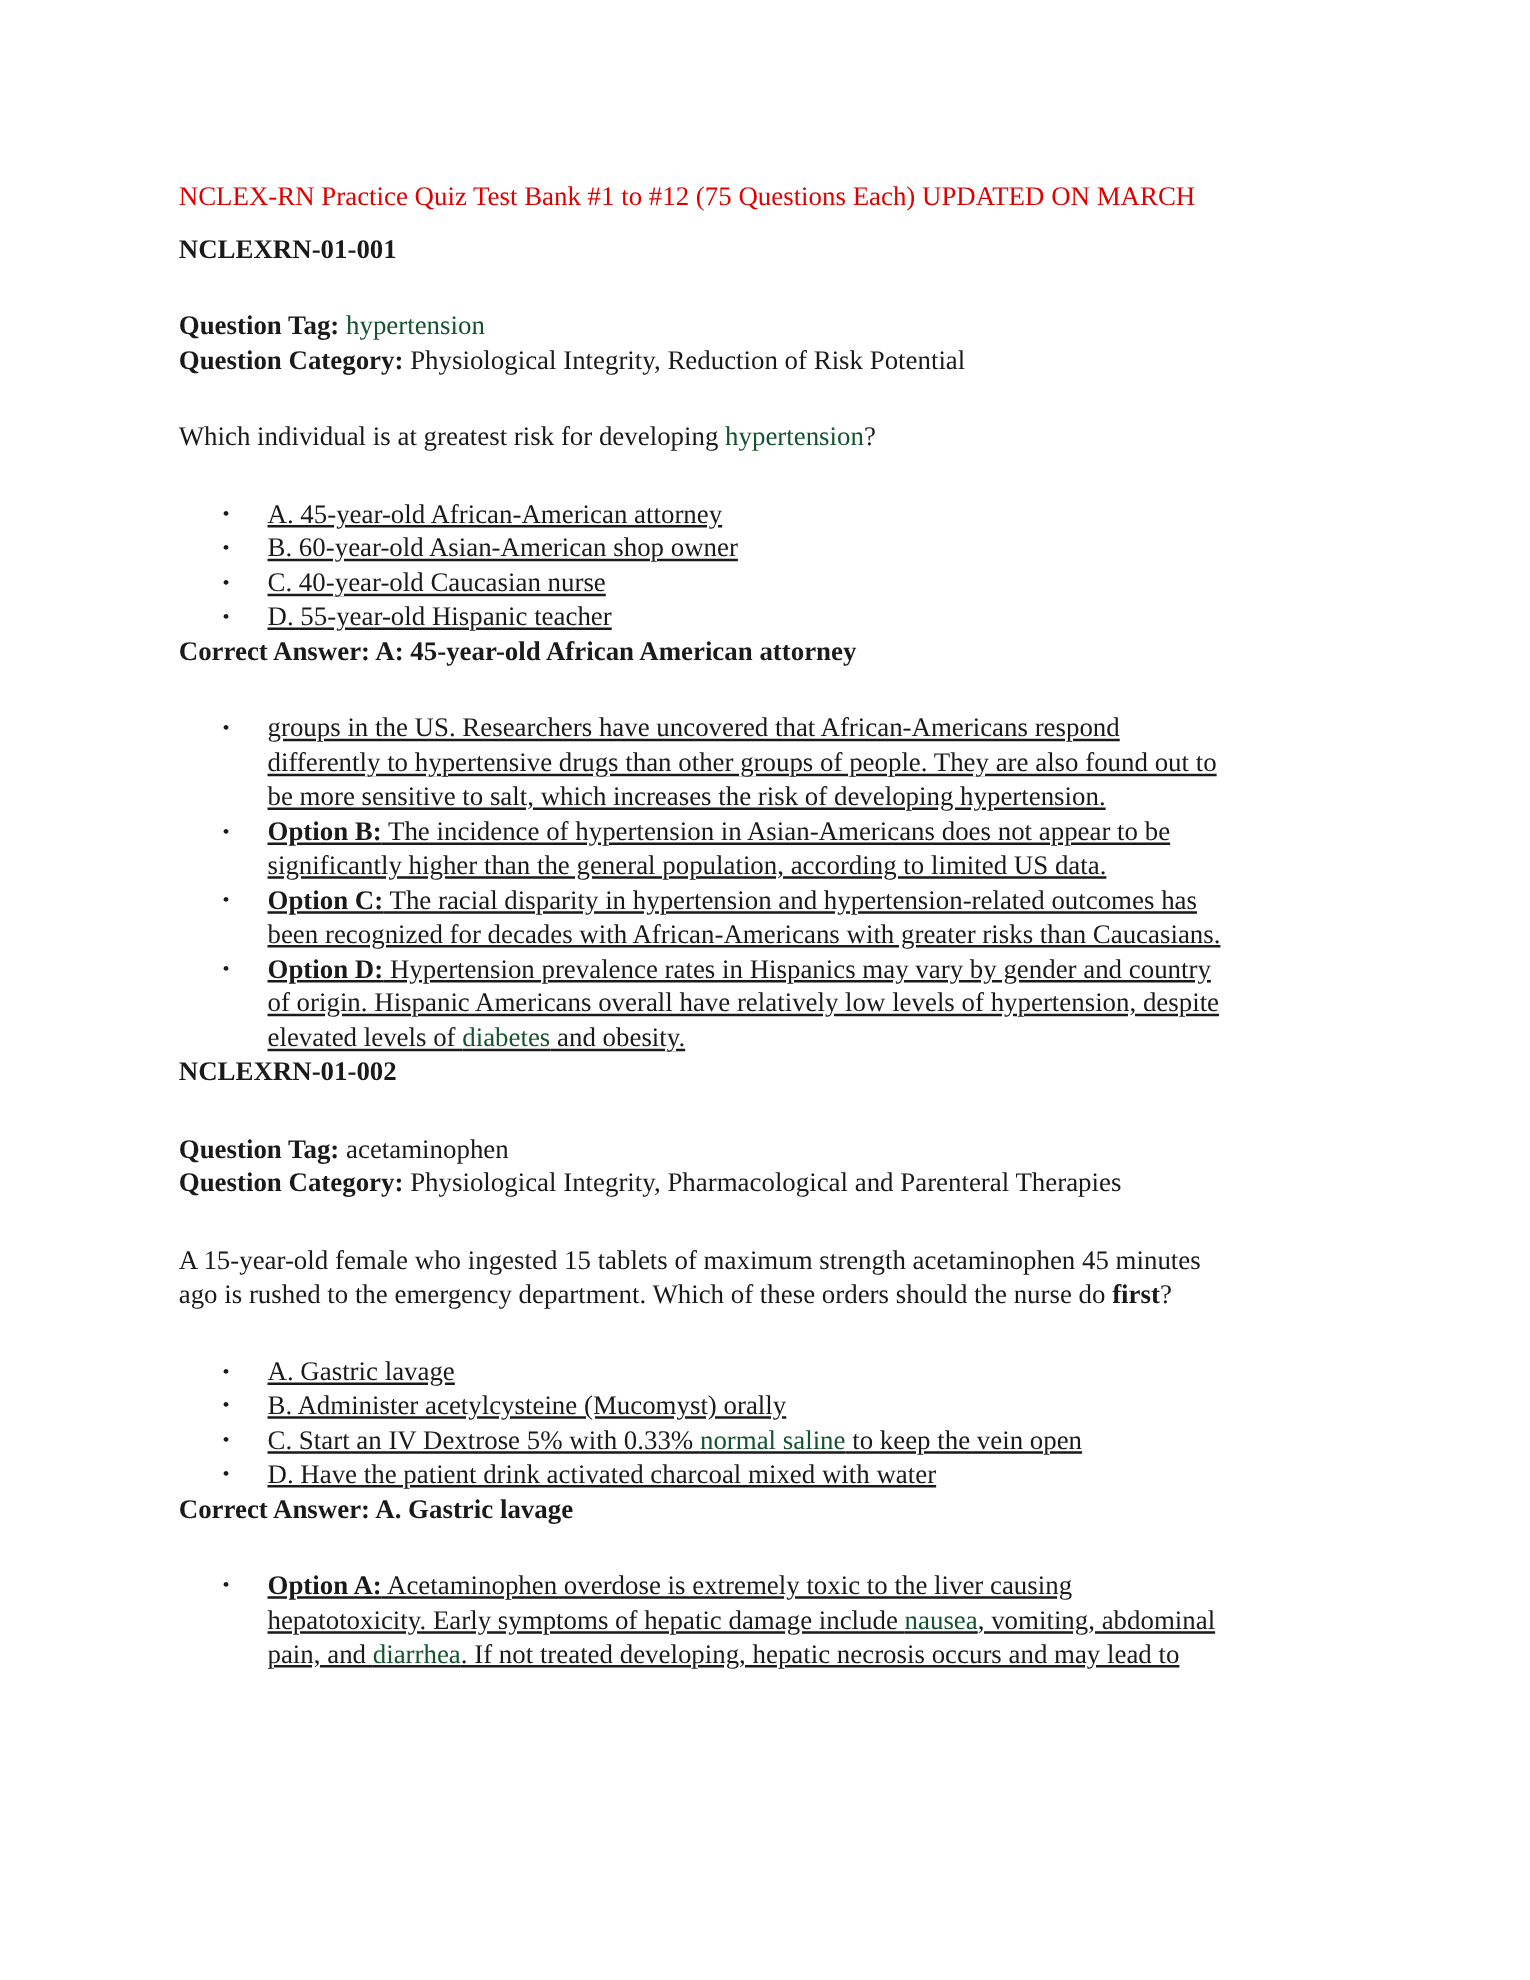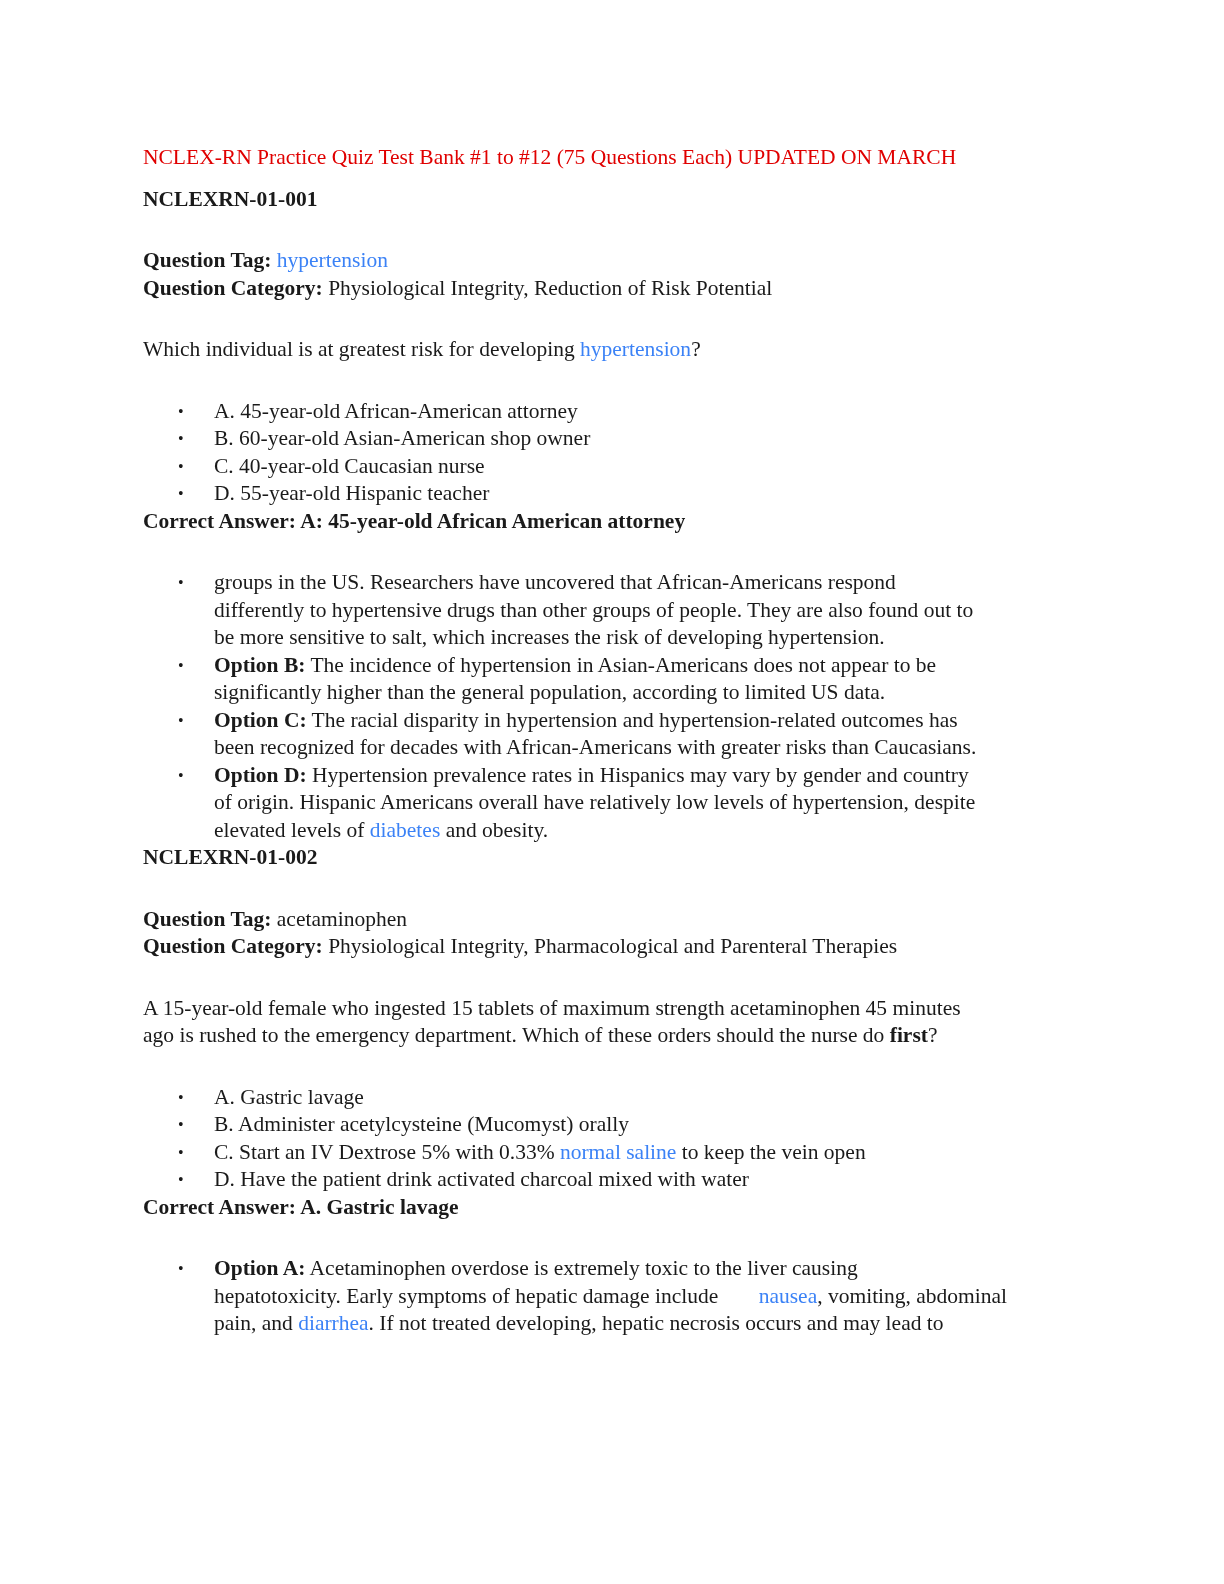--- a/index.html
+++ b/index.html
@@ -3,25 +3,25 @@
 <meta charset="utf-8">
 <style>
   html, body { margin: 0; padding: 0; background: #ffffff; }
   body { width: 1224px; height: 1584px; position: relative; overflow: hidden;
          font-family: "Liberation Serif", "DejaVu Serif", serif; color: #1a1a1a; }
   .page { position: absolute; left: 143px; top: 144px; width: 940px; font-size: 21.5px; line-height: 27.5px; }
   .title { color: #e00000; margin: 0; }
   .qid { font-weight: bold; margin: 0; }
   .line { margin: 0; white-space: nowrap; }
   .b { font-weight: bold; }
-  .link { color: #3b82f6; }
+  .link { color: #14532d; }
   ul { margin: 0; padding: 0; list-style: none; }
   li { position: relative; padding-left: 71px; margin: 0; }
   li .bullet { position: absolute; left: 35px; top: 0; font-size: 16px; }
-  li .ltxt { display: block; white-space: nowrap; }
+  li .ltxt { display: block; white-space: nowrap; text-decoration: underline; }
   .gap-s { height: 14px; }
   .gap-l { height: 34px; }
 </style>
 </head>
 <body>
 
 <div class="page">
 
   <div>
     <p class="title line">NCLEX-RN Practice Quiz Test Bank #1 to #12 (75 Questions Each) UPDATED ON MARCH</p>
@@ -120,18 +120,18 @@
           <span class="bullet">•</span>
           <span class="ltxt">D. Have the patient drink activated charcoal mixed with water</span>
         </li>
     </ul>
     <p class="line b"><span style="white-space: pre;">Correct Answer:</span><span style="white-space:pre"> A. Gastric lavage</span></p>
     <div class="gap-l"></div>
     <ul>
       <li>
         <span class="bullet">•</span>
         <span class="ltxt"><span class="b" style="white-space: pre;">Option A:</span><span style="white-space: pre;"> Acetaminophen overdose is extremely toxic to the liver causing</span></span>
-        <span class="ltxt"><span style="white-space: pre;">hepatotoxicity. Early symptoms of hepatic damage include </span><span class="link" style="white-space: pre; margin-left: 35px;">nausea</span><span style="white-space: pre;">, vomiting, abdominal</span></span>
+        <span class="ltxt"><span style="white-space: pre;">hepatotoxicity. Early symptoms of hepatic damage include </span><span class="link" style="white-space: pre;">nausea</span><span style="white-space: pre;">, vomiting, abdominal</span></span>
         <span class="ltxt"><span style="white-space: pre;">pain, and </span><span class="link" style="white-space: pre;">diarrhea</span><span style="white-space: pre;">. If not treated developing, hepatic necrosis occurs and may lead to</span></span>
       </li>
     </ul>
   </section>
 </div>
 
 </body></html>

